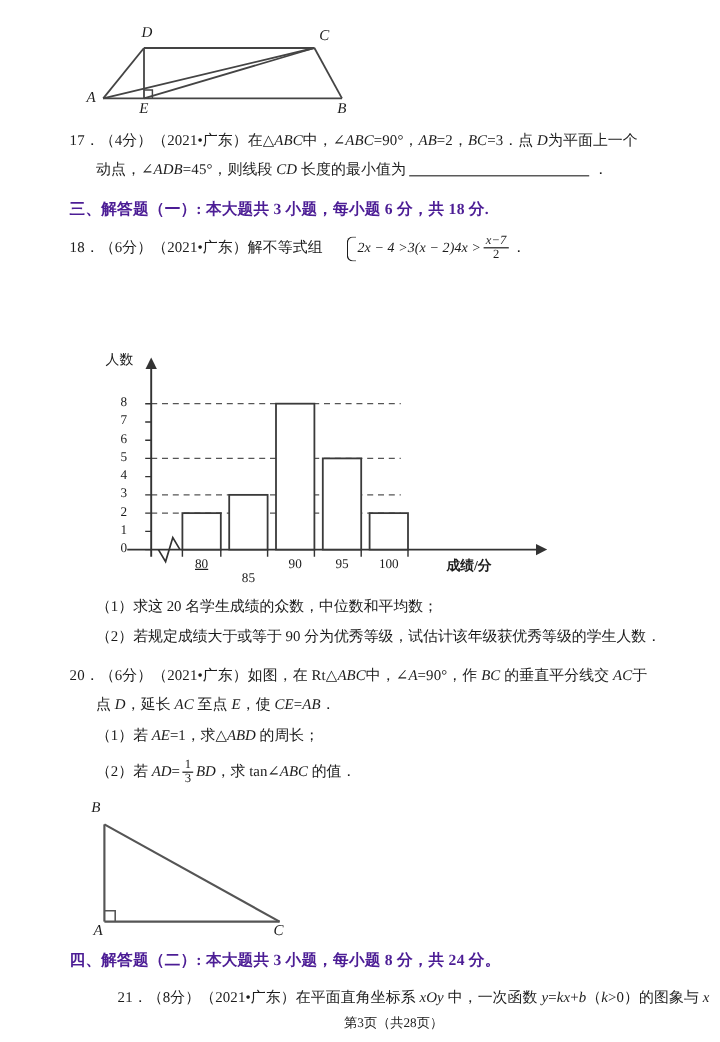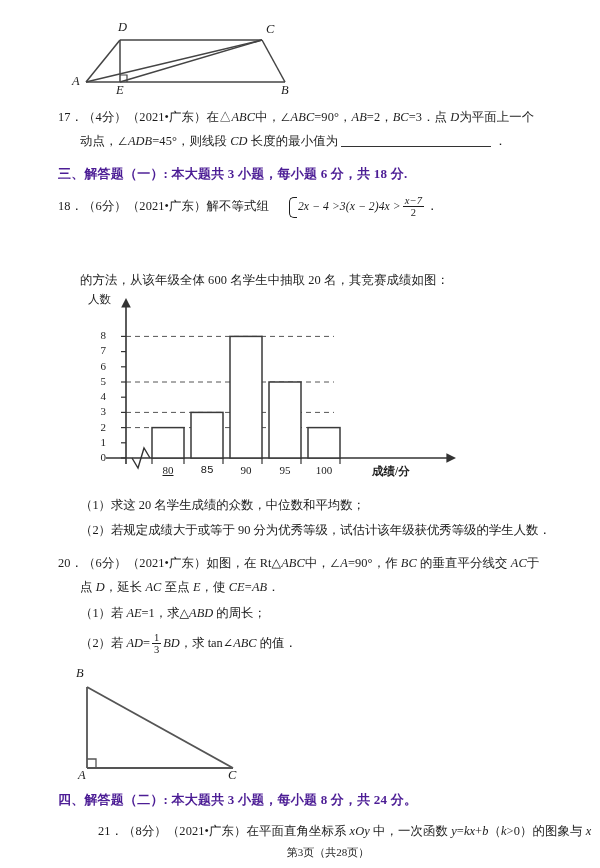--- a/index.html
+++ b/index.html
@@ -23,21 +23,20 @@
   }
 
   
   .qline {
     position: absolute;
     font-size: 12.4px;
     line-height: 26px;
     letter-spacing: 0.1px;
     white-space: nowrap;
     color: #1c1c1c;
-    font-family: Liberation Serif, serif;
   }
   .section-head {
     position: absolute;
     font-size: 13px;
     font-weight: bold;
     line-height: 22px;
     white-space: nowrap;
     color: #4c1d95;
     letter-spacing: 0.2px;
   }
@@ -166,21 +165,20 @@
   <div class="qline" style="left:80px; top:128px;">
     <span>动点，∠</span><span class="italic">ADB</span><span>=45°，则线段 </span><span class="italic">CD</span><span> 长度的最小值为</span><span class="blank-line"></span><span>．</span>
   </div>
 
   <div class="section-head" style="left:58px; top:163px;">三、解答题（一）: 本大题共 3 小题，每小题 6 分，共 18 分.</div>
 
   <div class="qline" style="left:58px; top:196px; line-height:20px;">
     <span>18</span><span>．</span><span>（6分）</span><span>（2021•广东）</span><span>解不等式组</span><span class="brace-sys"><span class="sys-row italic">2x − 4 &gt;3(x − 2)</span><span class="sys-row"><span class="italic">4x &gt;</span><span class="frac"><span class="num italic">x−7</span><span class="den">2</span></span></span></span><span>．</span>
   </div>
 
-  <div class="qline" style="left:80px; top:267px;">的方法，从该年级全体 600 名学生中抽取 20 名，其竞赛成绩如图：</div>
 
   <div id="chart-area" style="left:88px; top:292px; width:420px; height:192px;">
 
     
     <div class="axis-title" style="left:0px; top:0px;">人数</div>
 
     
     <svg width="420" height="192" viewBox="0 0 420 192">
       <defs>
         <marker id="arrowhead" markerWidth="7" markerHeight="7" refX="1" refY="3" orient="auto">
@@ -237,21 +235,21 @@
     <div class="ytick" style="left:4px;  top:129px;">2</div>
     <div class="ytick" style="left:4px;  top:113px;">3</div>
     <div class="ytick" style="left:4px;  top:98px;">4</div>
     <div class="ytick" style="left:4px;  top:83px;">5</div>
     <div class="ytick" style="left:4px;  top:68px;">6</div>
     <div class="ytick" style="left:4px;  top:52px;">7</div>
     <div class="ytick" style="left:4px;  top:37px;">8</div>
 
     
     <div class="xtick" style="left:62px;  top:172px; width:36px;text-decoration:underline;">80</div>
-    <div class="xtick" style="left:101px; top:172px; width:36px;font-family:Liberation Mono, monospace;">85</div>
+    <div class="xtick" style="left:101px; top:184px; width:36px;">85</div>
     <div class="xtick" style="left:140px; top:172px; width:36px;">90</div>
     <div class="xtick" style="left:179px; top:172px; width:36px;">95</div>
     <div class="xtick" style="left:216px; top:172px; width:40px;">100</div>
 
     
     <div class="axis-title" style="left:284px; top:172px; font-weight:bold;">成绩/分</div>
   </div>
 
   <div class="sub-item" style="left:80px; top:493px;">（1）求这 20 名学生成绩的众数，中位数和平均数；</div>
   <div class="sub-item" style="left:80px; top:518px;">（2）若规定成绩大于或等于 90 分为优秀等级，试估计该年级获优秀等级的学生人数．</div>

